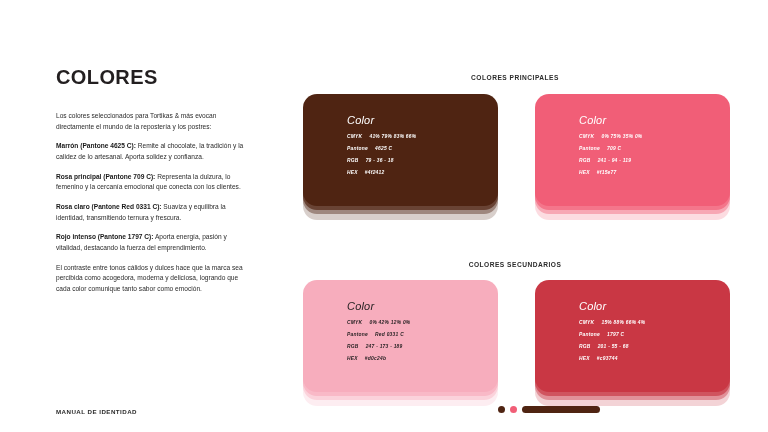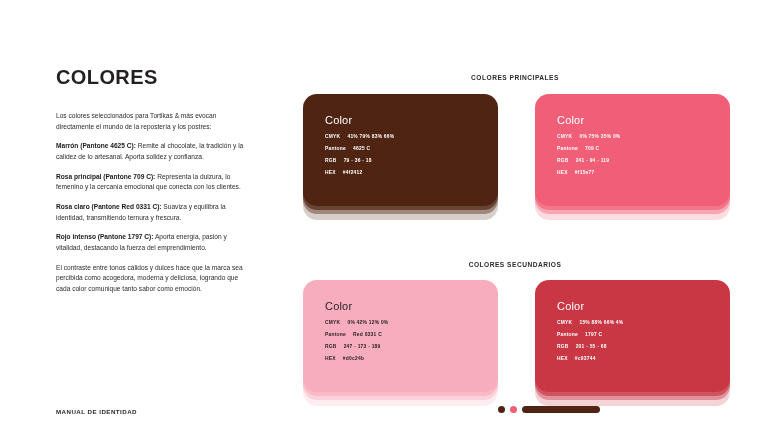--- a/index.html
+++ b/index.html
@@ -111,22 +111,23 @@
     left: 0;
     top: 0;
     width: 195px;
     height: 112px;
     border-radius: 14px;
     overflow: hidden;
   }
 
   .card-inner {
     position: absolute;
-    left: 22px;
+    left: 44px;
     top: 20px;
+    font-style: italic;
   }
 
   .swatch-title {
     font-size: 11px;
     font-weight: 400;
     margin-bottom: 8px;
     letter-spacing: 0.2px;
   }
 
   .spec-row {

